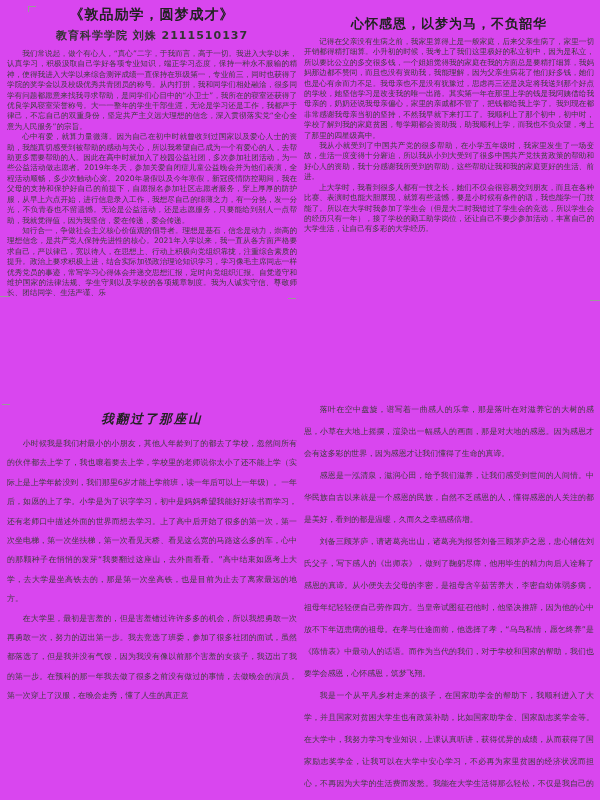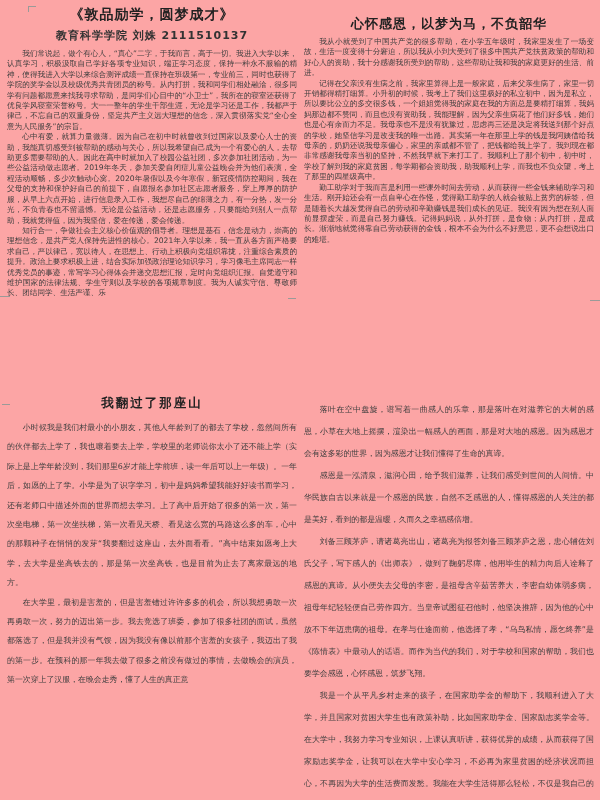--- a/index.html
+++ b/index.html
@@ -4,21 +4,21 @@
 <style>
   html, body { margin: 0; padding: 0; }
   body {
     width: 600px; height: 800px;
     font-family: "DejaVu Sans", "Liberation Sans", sans-serif;
     background: #e8e8e6;
   }
   .page {
     position: relative;
     width: 600px; height: 800px;
-    background: #fca5a5;
+    background: #d946ef;
     overflow: hidden;
     color: #3b3b3b;
   }
   .scan-text { filter: blur(0.25px); }
   .col {
     position: absolute;
     top: 0;
     width: 290px;
     height: 800px;
     overflow: hidden;
@@ -56,21 +56,22 @@
   }
   .left-dense  { height: 338px; }
   .right-dense { height: 362px; }
 
   .sub-heading {
     text-align: center;
     font-weight: bold;
     font-size: 12.5px;
     letter-spacing: 2px;
     color: #222;
-    margin: 8px 0 6px 0;
+    margin: 24px 0 6px 0;
+    font-style: italic;
   }
 
   .loose-block { overflow: hidden; }
   .loose-block p {
     margin: 0;
     font-size: 7.9px;
     text-align: justify;
     text-indent: 2em;
     color: #3e3e3e;
   }
@@ -107,23 +108,23 @@
     <div class="sub-heading">我翻过了那座山</div>
     <div class="loose-block left-loose">
         <p>小时候我是我们村最小的小朋友，其他人年龄到了的都去了学校，忽然间所有的伙伴都去上学了，我也嚷着要去上学，学校里的老师说你太小了还不能上学（实际上是上学年龄没到，我们那里6岁才能上学前班，读一年后可以上一年级）。一年后，如愿的上了学。小学是为了识字学习，初中是妈妈希望我能好好读书而学习，还有老师口中描述外面的世界而想去学习。上了高中后开始了很多的第一次，第一次坐电梯，第一次坐扶梯，第一次看见天桥、看见这么宽的马路这么多的车，心中的那颗种子在悄悄的发芽“我要翻过这座山，去外面看看。”高中结束如愿考上大学，去大学是坐高铁去的，那是第一次坐高铁，也是目前为止去了离家最远的地方。</p>
         <p>在大学里，最初是害羞的，但是害羞错过许许多多的机会，所以我想勇敢一次再勇敢一次，努力的迈出第一步。我去竞选了班委，参加了很多社团的面试，虽然都落选了，但是我并没有气馁，因为我没有像以前那个害羞的女孩子，我迈出了我的第一步。在预科的那一年我去做了很多之前没有做过的事情，去做晚会的演员，第一次穿上了汉服，在晚会走秀，懂了人生的真正意</p>
       </div>
   </div>
 
   <div class="col col-right">
     <div class="doc-title">心怀感恩，以梦为马，不负韶华</div>
     <div class="dense-block right-dense">
+        <p>记得在父亲没有生病之前，我家里算得上是一般家庭，后来父亲生病了，家里一切开销都得精打细算。小升初的时候，我考上了我们这里极好的私立初中，因为是私立，所以要比公立的多交很多钱，一个姐姐觉得我的家庭在我的方面总是要精打细算，我妈妈那边都不赞同，而且也没有资助我，我能理解，因为父亲生病花了他们好多钱，她们也是心有余而力不足。我母亲也不是没有犹豫过，思虑再三还是决定将我送到那个好点的学校，她坚信学习是改变我的唯一出路。其实第一年在那里上学的钱是我阿姨借给我母亲的，奶奶还说我母亲偏心，家里的亲戚都不管了，把钱都给我上学了。我到现在都非常感谢我母亲当初的坚持，不然我早就下来打工了。我顺利上了那个初中，初中时，学校了解到我的家庭贫困，每学期都会资助我，助我顺利上学，而我也不负众望，考上了那里的四星级高中。</p>
         <p>我从小就受到了中国共产党的很多帮助，在小学五年级时，我家里发生了一场变故，生活一度变得十分窘迫，所以我从小到大受到了很多中国共产党扶贫政策的帮助和好心人的资助，我十分感谢我所受到的帮助，这些帮助让我和我的家庭更好的生活、前进。</p>
-        <p>记得在父亲没有生病之前，我家里算得上是一般家庭，后来父亲生病了，家里一切开销都得精打细算。小升初的时候，我考上了我们这里极好的私立初中，因为是私立，所以要比公立的多交很多钱，一个姐姐觉得我的家庭在我的方面总是要精打细算，我妈妈那边都不赞同，而且也没有资助我，我能理解，因为父亲生病花了他们好多钱，她们也是心有余而力不足。我母亲也不是没有犹豫过，思虑再三还是决定将我送到那个好点的学校，她坚信学习是改变我的唯一出路。其实第一年在那里上学的钱是我阿姨借给我母亲的，奶奶还说我母亲偏心，家里的亲戚都不管了，把钱都给我上学了。我到现在都非常感谢我母亲当初的坚持，不然我早就下来打工了。我顺利上了那个初中，初中时，学校了解到我的家庭贫困，每学期都会资助我，助我顺利上学，而我也不负众望，考上了那里的四星级高中。</p>
-        <p>勤工助学对于我而言是利用一些课外时间去劳动，从而获得一些金钱来辅助学习和生活。刚开始还会有一点自卑心在作怪，觉得勤工助学的人就会被贴上贫穷的标签，但是随着长大越发觉得自己的劳动和辛勤赚钱是我们成长的见证。我没有因为想在别人面前显摆虚荣，而是自己努力赚钱。记得妈妈说，从外打拼，是食物；从内打拼，是成长。渐渐地就觉得靠自己劳动获得的金钱，根本不会为什么不好意思，更不会想说出口的难堪。</p>
+        <p>上大学时，我看到很多人都有一技之长，她们不仅会很容易交到朋友，而且在各种比赛、表演时也能大胆展现，就算有些遗憾，要是小时候有条件的话，我也能学一门技能了。所以在大学时我参加了学生会（但是大二时我错过了学生会的竞选，所以学生会的经历只有一年），接了学校的勤工助学岗位，还让自己不要少参加活动，丰富自己的大学生活，让自己有多彩的大学经历。</p>
       </div>
     <div class="loose-block right-loose">
         <p>落叶在空中盘旋，谱写着一曲感人的乐章，那是落叶在对滋养它的大树的感恩，小草在大地上摇摆，渲染出一幅感人的画面，那是对大地的感恩。因为感恩才会有这多彩的世界，因为感恩才让我们懂得了生命的真谛。</p>
         <p>感恩是一泓清泉，滋润心田，给予我们滋养，让我们感受到世间的人间情。中华民族自古以来就是一个感恩的民族，自然不乏感恩的人，懂得感恩的人关注的都是美好，看到的都是温暖，久而久之幸福感倍增。</p>
         <p>刘备三顾茅庐，请诸葛亮出山，诸葛亮为报答刘备三顾茅庐之恩，忠心辅佐刘氏父子，写下感人的《出师表》，做到了鞠躬尽瘁，他用毕生的精力向后人诠释了感恩的真谛。从小便失去父母的李密，是祖母含辛茹苦养大，李密自幼体弱多病，祖母年纪轻轻便自己劳作四方。当皇帝试图征召他时，他坚决推辞，因为他的心中放不下年迈患病的祖母。在孝与仕途面前，他选择了孝，“乌鸟私情，愿乞终养”是《陈情表》中最动人的话语。而作为当代的我们，对于学校和国家的帮助，我们也要学会感恩，心怀感恩，筑梦飞翔。</p>
         <p>我是一个从平凡乡村走来的孩子，在国家助学金的帮助下，我顺利进入了大学，并且国家对贫困大学生也有政策补助，比如国家助学金、国家励志奖学金等。在大学中，我努力学习专业知识，上课认真听讲，获得优异的成绩，从而获得了国家励志奖学金，让我可以在大学中安心学习，不必再为家里贫困的经济状况而担心，不再因为大学的生活费而发愁。我能在大学生活得那么轻松，不仅是我自己的努力，也有来自亲友的帮助，更有学校、政府和国家的关怀。是的，如果没有这么好的政策，我就不可能获得国家助学金和励志奖学金，生活会变得更加拮据。“滴水之恩，当涌泉相报”，我们应该学会感恩，感恩那些帮助过我的人，并深深地对他们说声“谢谢”。</p>
         <p>现在我已经大二了，我已经拿到过两次国家助学金了，每当我拿到助学金时，我感到很荣幸，同时也多了分动力，我明白，获得国家的资助，一定要怀着</p>
       </div>
   </div>
 

